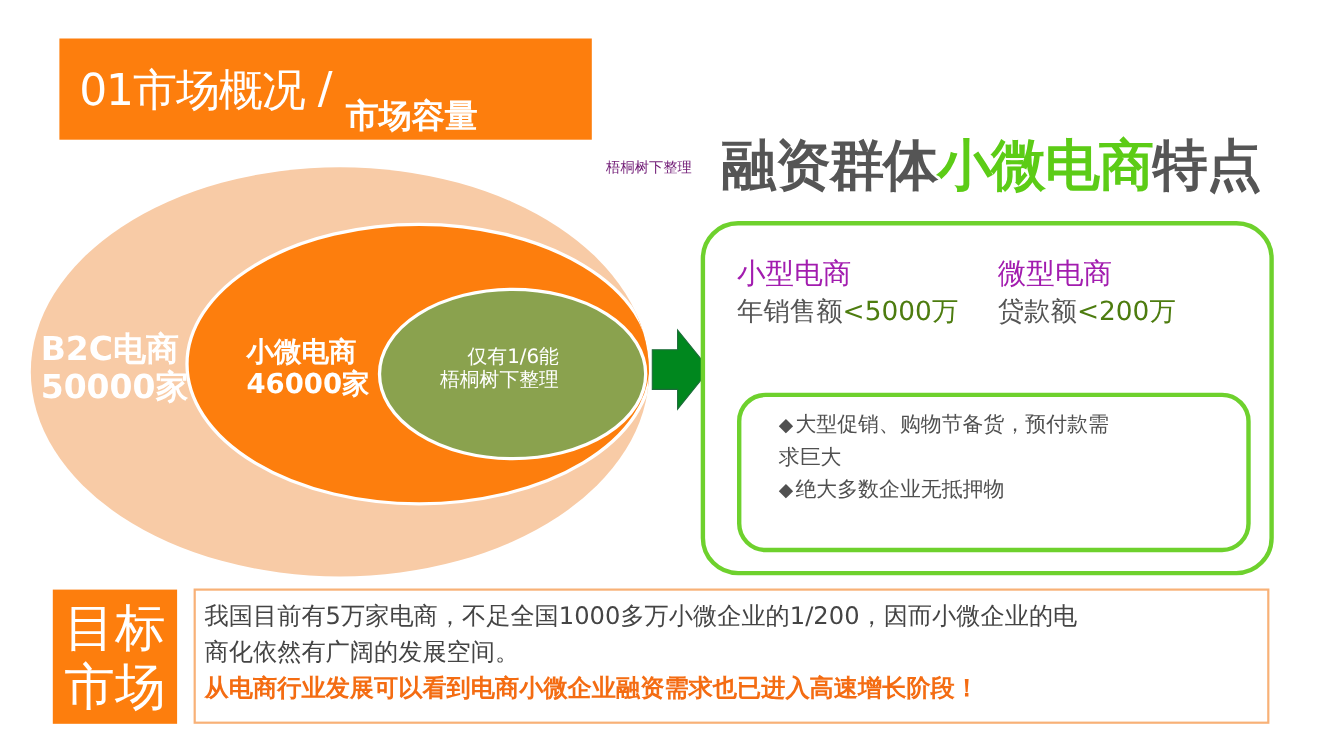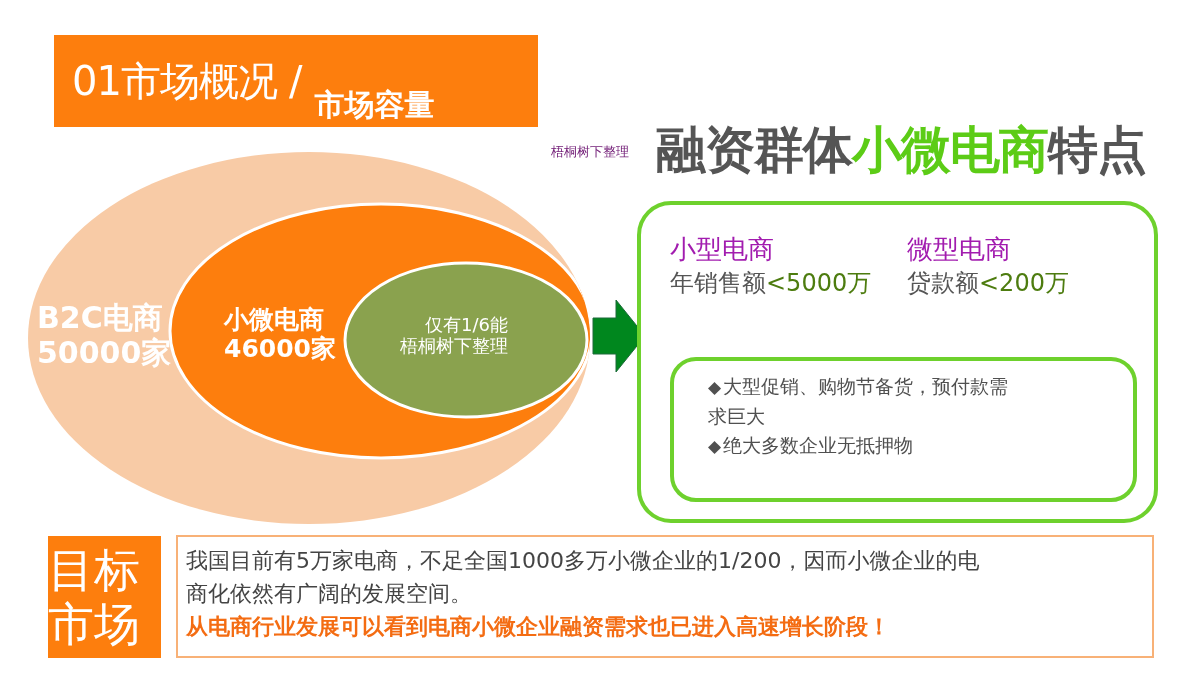--- a/index.html
+++ b/index.html
@@ -49,21 +49,21 @@
     left: 670px; top: 357px; width: 467px; height: 145px;
     border: 4px solid #6ed12d; border-radius: 26px; box-sizing: border-box;
   }
   .bullets { left: 708px; top: 372px; width: 400px; font-size: 19px; color: #505050; line-height: 29px; }
   .bullets .line { display: block; }
   .diamond { display: inline-block; color: #505050; margin-right: 2px; font-size: 17px; }
 
   
   .target-box {
     left: 48px; top: 536px; width: 113px; height: 122px; background: #fd7e0d;
-    color: #fff; font-size: 46px; line-height: 54px; text-align: left;
+    color: #fff; font-size: 46px; line-height: 54px; text-align: center;
     display: flex; flex-direction: column; justify-content: center;
   }
   .note-box {
     left: 176px; top: 535px; width: 978px; height: 123px;
     border: 2px solid #f8b177; box-sizing: border-box; background: #fff;
   }
   .note-text { left: 186px; top: 544px; width: 960px; font-size: 22px; line-height: 33px; color: #444; }
   .note-emph { color: #f46c12; font-weight: bold; }
 </style>
 </head>

